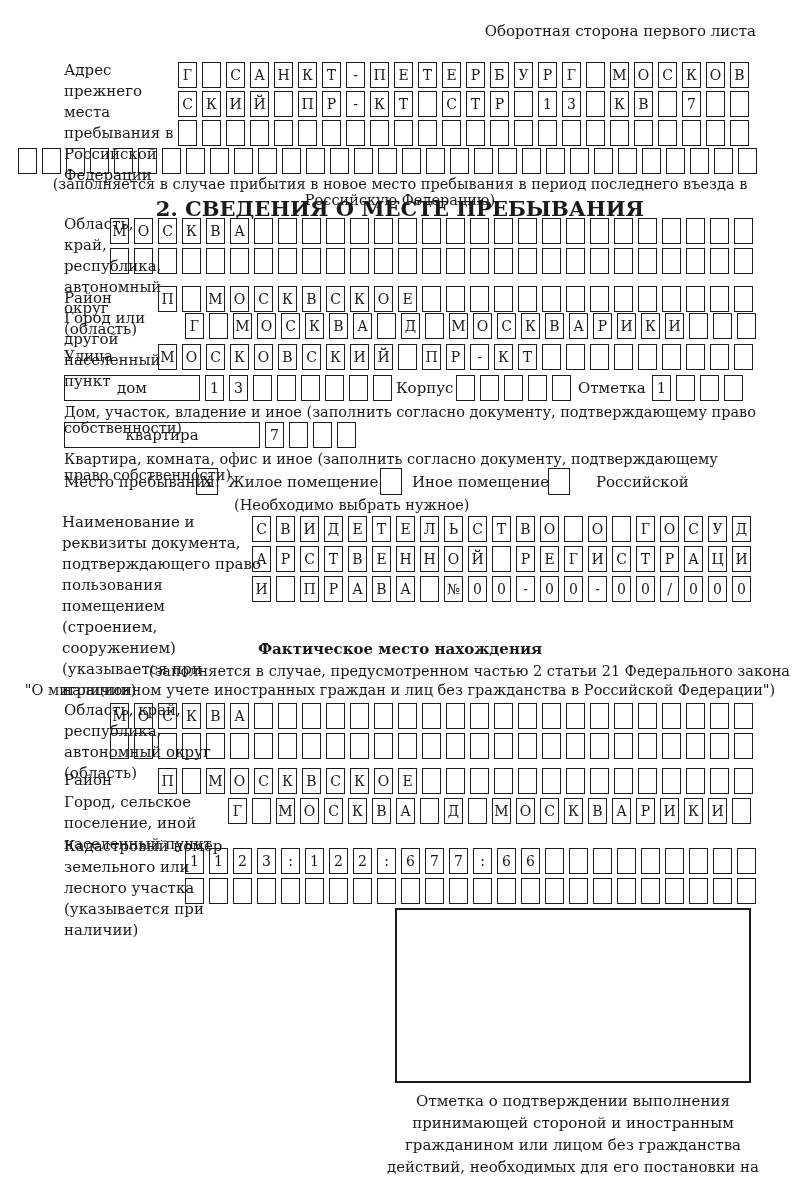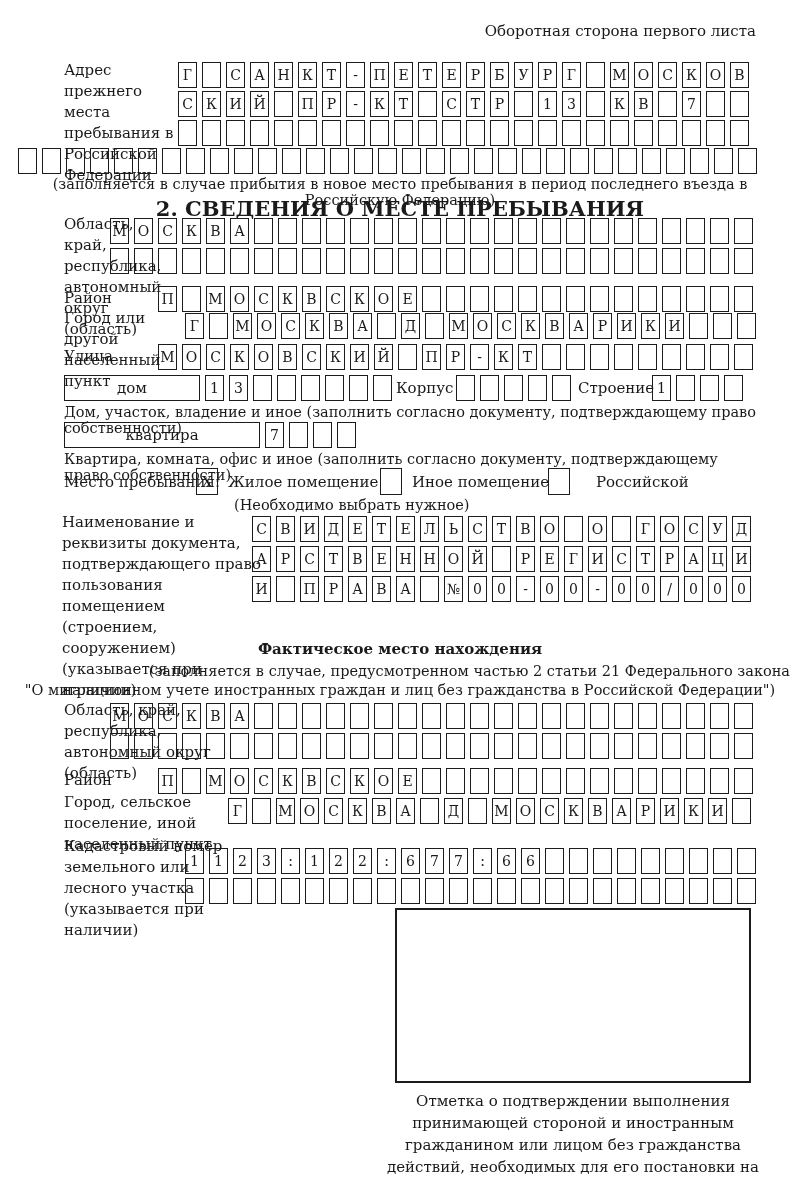--- a/index.html
+++ b/index.html
@@ -319,21 +319,21 @@
       <div class="cell"></div>
     </div>
   <div class="abs" style="left:396px; top:379px;">Корпус</div>
   <div class="boxrow" style="left:456px; top:375px;">
       <div class="cell"></div>
       <div class="cell"></div>
       <div class="cell"></div>
       <div class="cell"></div>
       <div class="cell"></div>
     </div>
-  <div class="abs" style="left:578px; top:379px;">Строение</div>
+  <div class="abs" style="left:578px; top:379px;">Отметка</div>
   <div class="boxrow" style="left:652px; top:375px;">
       <div class="cell">1</div>
       <div class="cell"></div>
       <div class="cell"></div>
       <div class="cell"></div>
     </div>
   <div class="abs small" style="left:64px; top:404px; width:700px;">Дом, участок, владение и иное (заполнить согласно документу, подтверждающему право собственности)</div>
 
   <div class="wide-cell-label" style="left:64px; top:422px; width:196px;">квартира</div>
   <div class="boxrow" style="left:265px; top:422px;">

